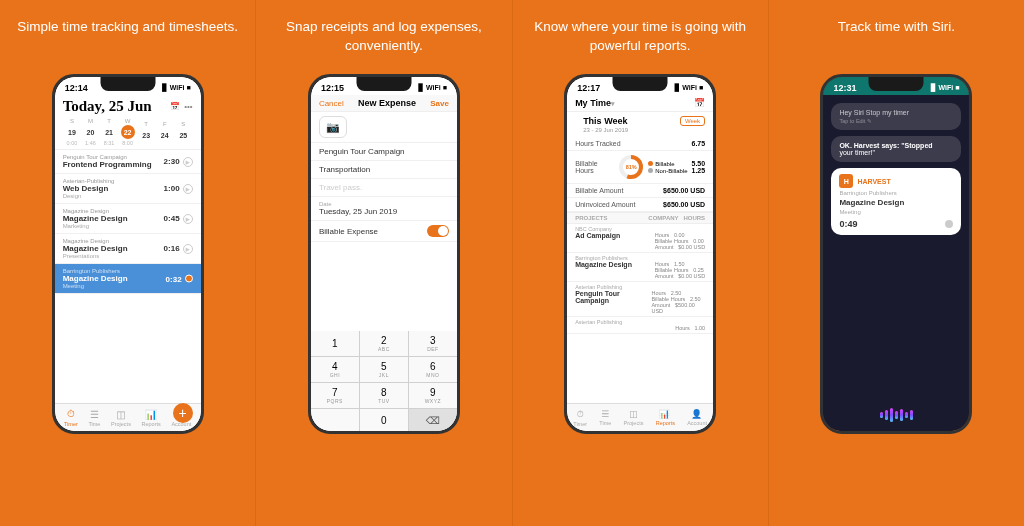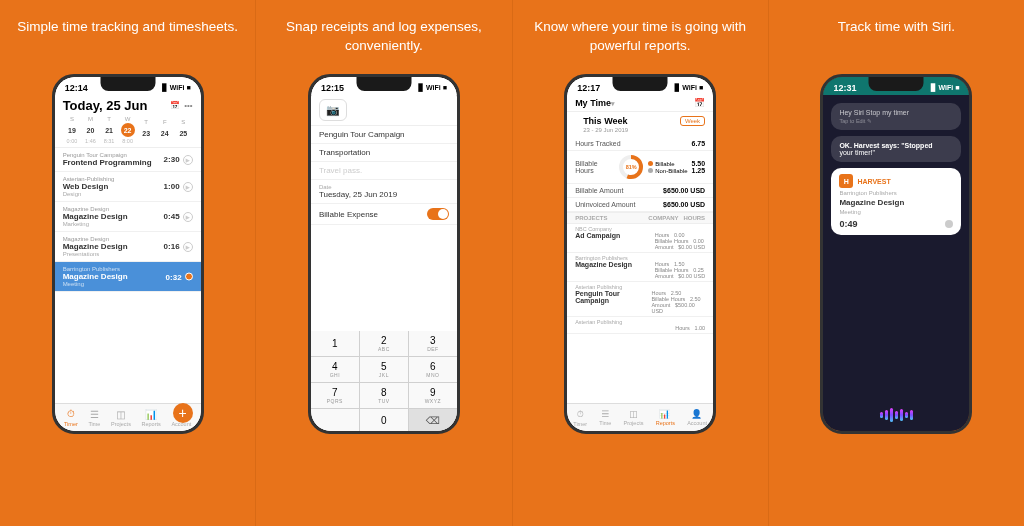--- a/index.html
+++ b/index.html
@@ -87,21 +87,21 @@
       background: #fff;
       padding: 3px 8px 3px 8px;
       border-bottom: 1px solid #eee;
     }
     .p1-date-row {
       display: flex;
       justify-content: space-between;
       align-items: center;
       margin-bottom: 3px;
     }
-    .p1-date-label { font-size: 13px; font-weight: 700; color: #000; }
+    .p1-date-label { font-size: 15px; font-weight: 700; color: #000; font-family: Liberation Serif, serif; }
     .p1-date-icons { display: flex; gap: 4px; font-size: 8px; color: #888; }
     .p1-week-row {
       display: flex;
       justify-content: space-around;
       align-items: center;
     }
     .p1-day {
       display: flex;
       flex-direction: column;
       align-items: center;
@@ -591,20 +591,25 @@
       <div class="phone-notch"></div>
       <div class="phone-screen">
         <div class="status-bar">
           <span class="status-time">12:15</span>
           <div class="status-icons">
             <span>▊</span>
             <span>WiFi</span>
             <span>■</span>
           </div>
         </div>
+        <div class="p2-nav">
+          <span class="p2-nav-cancel">Cancel</span>
+          <span class="p2-nav-title">New Expense</span>
+          <span class="p2-nav-save">Save</span>
+        </div>
         <div style="display:flex; align-items:center; border-bottom:1px solid #eee;">
           <div class="p2-photo-btn">📷</div>
         </div>
         <div class="p2-form">
           <div class="p2-field">
             <div class="p2-field-value">Penguin Tour Campaign</div>
           </div>
           <div class="p2-field">
             <div class="p2-field-value">Transportation</div>
           </div>

